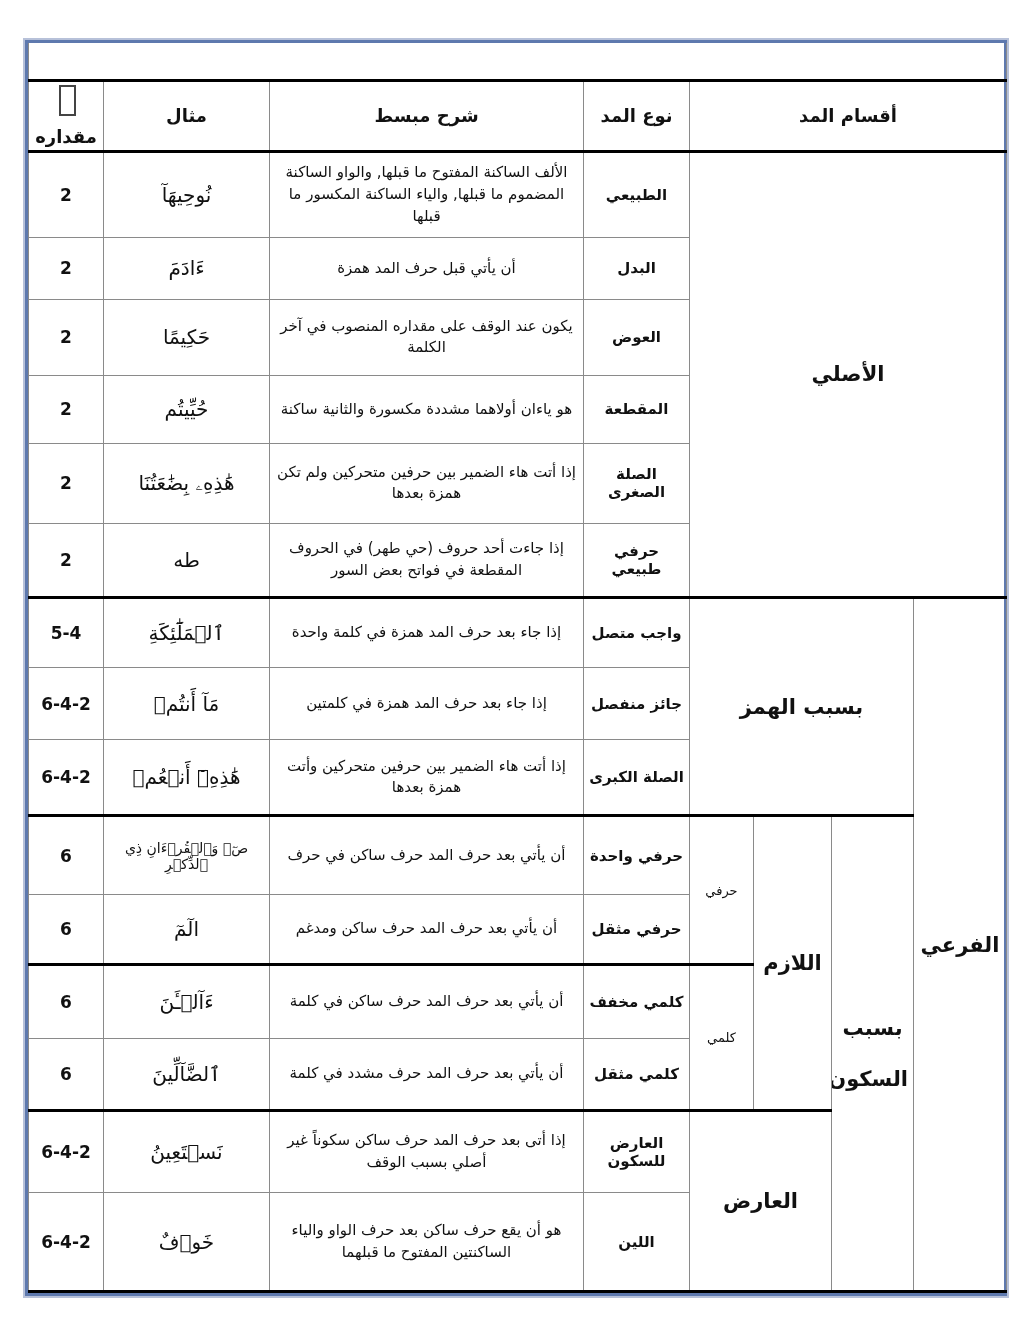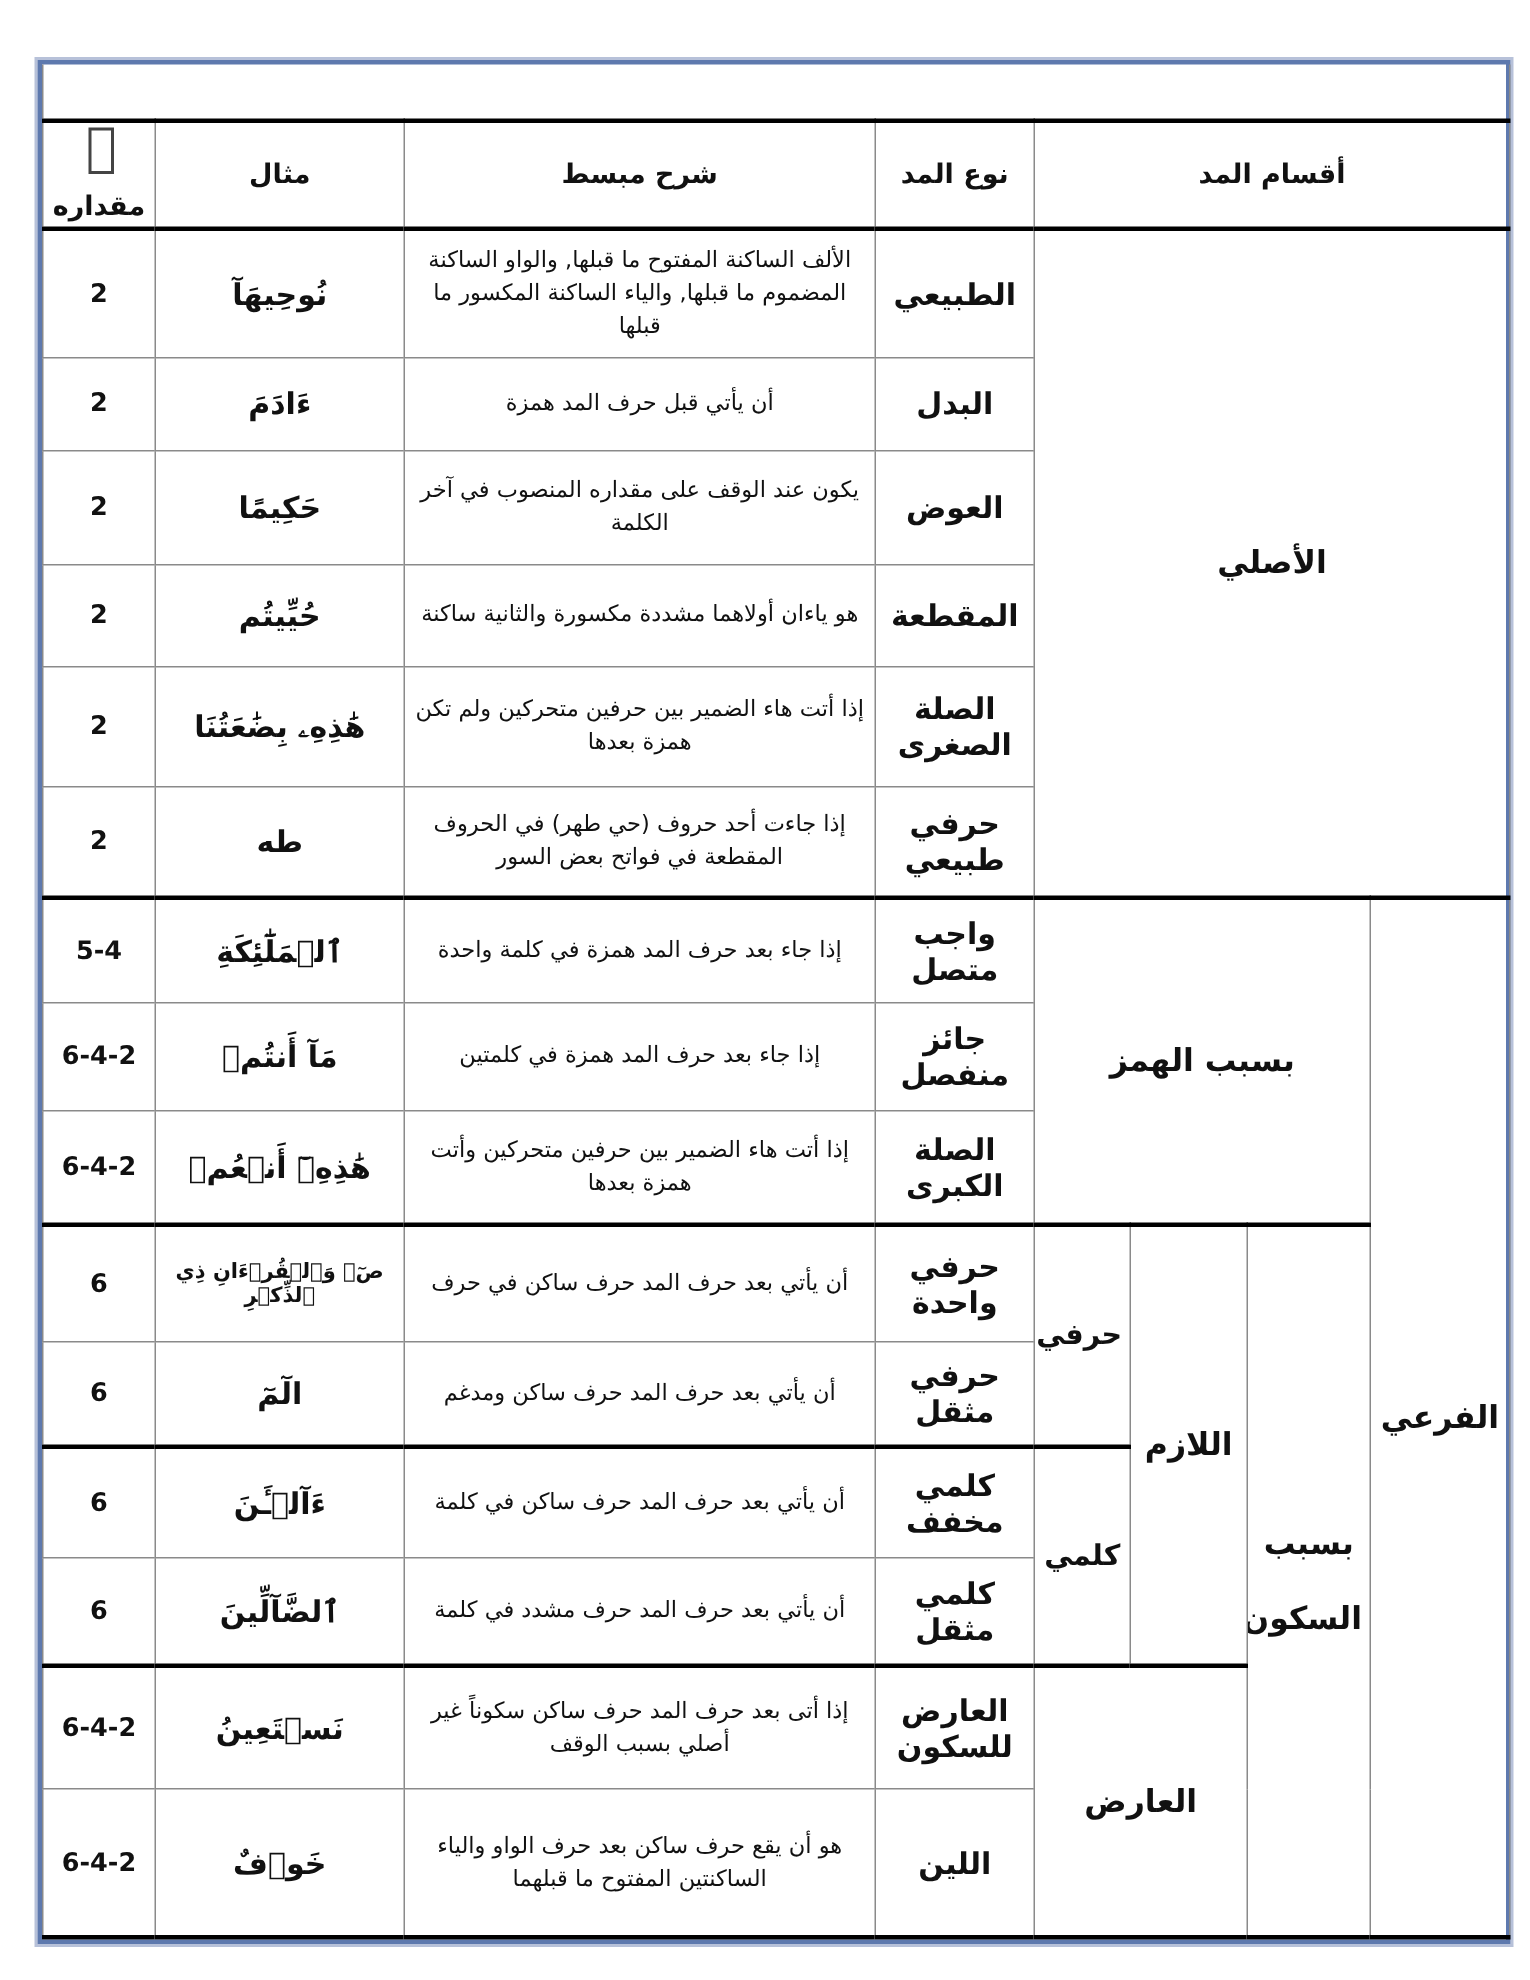--- a/index.html
+++ b/index.html
@@ -35,28 +35,28 @@
     vertical-align: middle;
     padding: 2px 5px;
     color: #111;
     overflow: hidden;
   }
   
   td.bb { border-bottom: 3px solid #000 !important; }
   tr.toprow td { border-top: none; }
 
   .hdr { font-weight: bold; font-size: 18px; color: #000; }
-  .typ { font-weight: bold; font-size: 20px; color: #000; }
+  .typ { font-weight: bold; font-size: 15px; color: #000; }
   .exp { font-size: 15px; text-align: right; line-height: 1.45; color: #000; padding: 3px 8px; }
-  .exm { font-weight: bold; font-size: 20px; color: #000; }
+  .exm { font-weight: normal; font-size: 20px; color: #000; }
   .exm.small { font-size: 14px; }
   .msr { font-weight: bold; font-size: 17px; direction: ltr; color: #000; }
 
   .grp   { font-weight: bold; font-size: 21px; }
-  .grp-s { font-weight: bold; font-size: 19px; }
+  .grp-s { font-weight: normal; font-size: 13px; }
   .c-red     { color: #EE1C25; }
   .c-darkred { color: #B01E23; }
   .c-blue    { color: #2173B9; }
   .c-green   { color: #00A551; }
   .twoline { white-space: pre-line; line-height: 2.4; }
 
   
   .tofu {
     display: inline-block;
     width: 13px;

